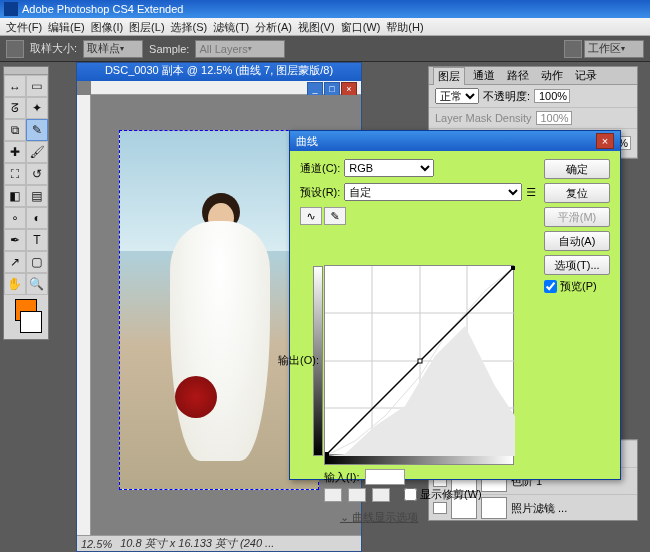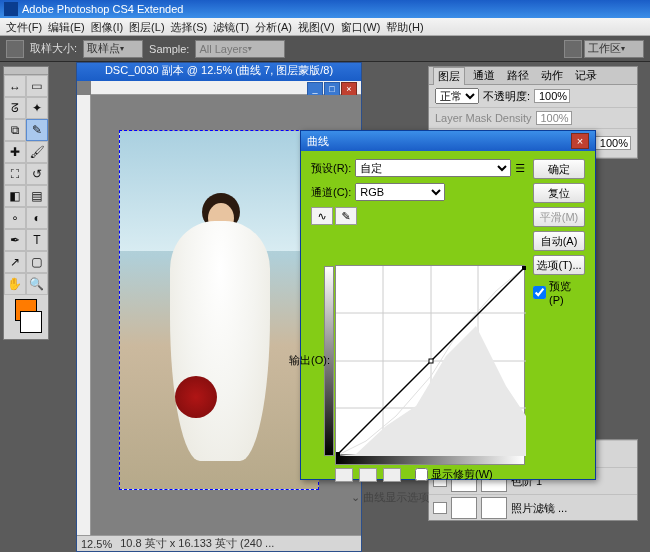--- a/index.html
+++ b/index.html
@@ -31,53 +31,53 @@
 .rulerh{height:14px;background:#f0f0f0;border-bottom:1px solid #999;margin-left:14px;}
 .docbody{display:flex;height:440px;}
 .rulerv{width:14px;background:#f0f0f0;border-right:1px solid #999;}
 .canvas{flex:1;background:#808080;position:relative;overflow:hidden;}
 .photo{position:absolute;top:35px;left:28px;width:200px;height:360px;background:linear-gradient(#c9e5ef,#b0cfd8 35%,#cbb99e 60%,#b6a98a);border:1px dashed #00f;}
 .photo .sky{position:absolute;top:0;left:0;right:0;height:120px;background:linear-gradient(#aad0e0,#d8ecf2);}
 .photo .dress{position:absolute;top:90px;left:50px;width:100px;height:240px;background:radial-gradient(ellipse at 50% 20%,#fff 0%,#f4f4f0 50%,#e8e6dc 100%);border-radius:45% 45% 30% 30% / 20% 20% 60% 60%;}
 .photo .head{position:absolute;top:72px;left:88px;width:26px;height:30px;background:#e8c4a0;border-radius:50%;}
 .photo .hair{position:absolute;top:62px;left:82px;width:38px;height:38px;background:#2b1a0f;border-radius:50%;}
 .photo .bouquet{position:absolute;top:245px;left:55px;width:42px;height:42px;background:radial-gradient(#b01515,#7a0c0c);border-radius:50%;}
-.status{height:16px;background:#d6d6d6;border-top:1px solid #999;display:flex;align-items:center;padding:0 4px;gap:8px;color:#333;}
+.status{height:16px;background:#d6d6d6;border-top:1px solid #999;display:flex;align-items:center;padding:0 4px;gap:8px;color:#333;font-style:italic;}
 .panels{position:absolute;top:0;right:12px;width:210px;}
 .ptop{background:#d6d6d6;border:1px solid #8a8a8a;margin-top:4px;}
 .ptabs{height:18px;background:#c8c8c8;display:flex;align-items:center;gap:4px;padding:0 4px;border-bottom:1px solid #999;}
 .ptabs .tab{padding:1px 4px;}
 .ptabs .tab.act{background:#d6d6d6;border:1px solid #999;border-bottom:none;}
 .prow{display:flex;align-items:center;padding:3px 6px;gap:4px;border-bottom:1px solid #c0c0c0;}
 .prow select{height:16px;font-size:11px;}
 .prow .num{width:36px;height:14px;background:#fff;border:1px solid #999;text-align:right;padding:0 2px;}
 .licons{display:flex;gap:3px;padding:3px 6px;}
 .licons .li{width:16px;height:16px;border:1px solid #999;background:#e6e6e6;}
 .llist{max-height:80px;text-align:right;}
 .lrow{display:flex;align-items:center;gap:4px;padding:2px 4px;border-top:1px solid #c0c0c0;}
 .lrow .eye{width:14px;height:12px;border:1px solid #888;background:#fff;}
 .lrow .thumb{width:26px;height:22px;background:#fff;border:1px solid #888;}
-.curves{position:absolute;top:68px;left:300px;width:296px;height:350px;background:#84cc16;border:1px solid #0a3d9a;box-shadow:2px 2px 6px rgba(0,0,0,.4);}
+.curves{position:absolute;top:68px;left:289px;width:332px;height:350px;background:#bef264;border:1px solid #0a3d9a;box-shadow:2px 2px 6px rgba(0,0,0,.4);}
 .curves .ctitle{height:20px;background:linear-gradient(#3b8ee8,#1a5dc7);color:#fff;display:flex;align-items:center;padding:0 6px;}
 .curves .ctitle .x{margin-left:auto;width:18px;height:16px;background:#c04030;color:#fff;text-align:center;line-height:14px;border:1px solid #7a2a20;}
 .curves .body{padding:8px 10px;display:flex;gap:8px;}
 .curves .left{flex:1;}
 .curves .crow{display:flex;align-items:center;gap:4px;margin-bottom:6px;}
 .curves .crow select{height:18px;font-size:11px;}
 .curves .crow .wide{flex:1;}
 .graph{width:190px;height:190px;background:#fff;border:1px solid #888;position:relative;margin-left:24px;}
 .graph .grid line{stroke:#ccc;}
 .curves .io{display:flex;align-items:center;gap:6px;margin:4px 0 0 0;}
 .curves .io .box{width:40px;height:16px;border:1px solid #999;background:#fff;}
 .curves .pickers{display:flex;gap:6px;margin-left:24px;margin-top:2px;align-items:center;}
 .curves .pickers .p{width:18px;height:14px;border:1px solid #999;background:#eee;}
 .curves .right{width:66px;display:flex;flex-direction:column;gap:4px;}
 .btn{height:20px;background:linear-gradient(#fdfdfd,#e4e4e4);border:1px solid #8a8a8a;border-radius:2px;text-align:center;line-height:18px;}
 .chk{display:flex;align-items:center;gap:3px;}
-.expand{margin:8px 0 0 40px;color:#444;}
+.expand{margin:8px 0 0 40px;color:#444;text-decoration:underline;}
 .toolmode{display:flex;gap:2px;margin-left:0;margin-bottom:4px;}
 .toolmode .tm{width:22px;height:18px;border:1px solid #999;background:#f4f4f4;text-align:center;line-height:16px;}
 .gradh{height:10px;background:linear-gradient(90deg,#000,#fff);margin-left:24px;width:190px;border:1px solid #888;border-top:none;}
 .gradv{position:absolute;top:0;left:-12px;width:10px;height:190px;background:linear-gradient(#fff,#000);border:1px solid #888;}
 </style>
 </head>
 <body>
 
 <div class="titlebar">
   <span class="ico"></span>
@@ -232,27 +232,27 @@
   </div>
 
   <div class="curves">
     <div class="ctitle">
       <span>曲线</span>
       <div class="x">×</div>
     </div>
     <div class="body">
       <div class="left">
         <div class="crow">
+          <span>通道(C):</span>
+          <select style="width:90px"><option>RGB</option></select>
+        </div>
+        <div class="crow">
           <span>预设(R):</span>
           <select class="wide"><option>自定</option></select>
           <span>☰</span>
-        </div>
-        <div class="crow">
-          <span>通道(C):</span>
-          <select style="width:90px"><option>RGB</option></select>
         </div>
         <div class="toolmode">
           <div class="tm">∿</div>
           <div class="tm">✎</div>
         </div>
         <div style="position:relative;margin-top:40px;">
           <div class="graph">
             <div class="gradv"></div>
             <svg width="190" height="190" style="position:absolute;top:0;left:0">
               <g class="grid">
@@ -267,20 +267,24 @@
               <polygon points="0,190 20,188 50,160 80,140 110,90 140,60 170,120 190,150 190,190" fill="#e8e8e8"></polygon>
               <line x1="0" y1="190" x2="190" y2="0" stroke="#000" stroke-width="1.4"></line>
               <rect x="0" y="186" width="4" height="4" fill="#000"></rect>
               <rect x="93" y="93" width="4" height="4" fill="#fff" stroke="#000"></rect>
               <rect x="186" y="0" width="4" height="4" fill="#000"></rect>
             </svg>
           </div>
           <div class="gradh"></div>
           <span style="position:absolute;top:88px;left:-22px">输出(O):</span>
         </div>
+        <div class="io" style="margin-left:24px;margin-top:4px;">
+          <span>输入(I):</span>
+          <span class="box"></span>
+        </div>
         <div class="pickers">
           <div class="p"></div>
           <div class="p"></div>
           <div class="p"></div>
           <label class="chk" style="margin-left:8px">
               <input type="checkbox" style=""> 
               <span>显示修剪(W)</span>
             </label>
         </div>
         <div class="expand">⌄ <span>曲线显示选项</span></div>

